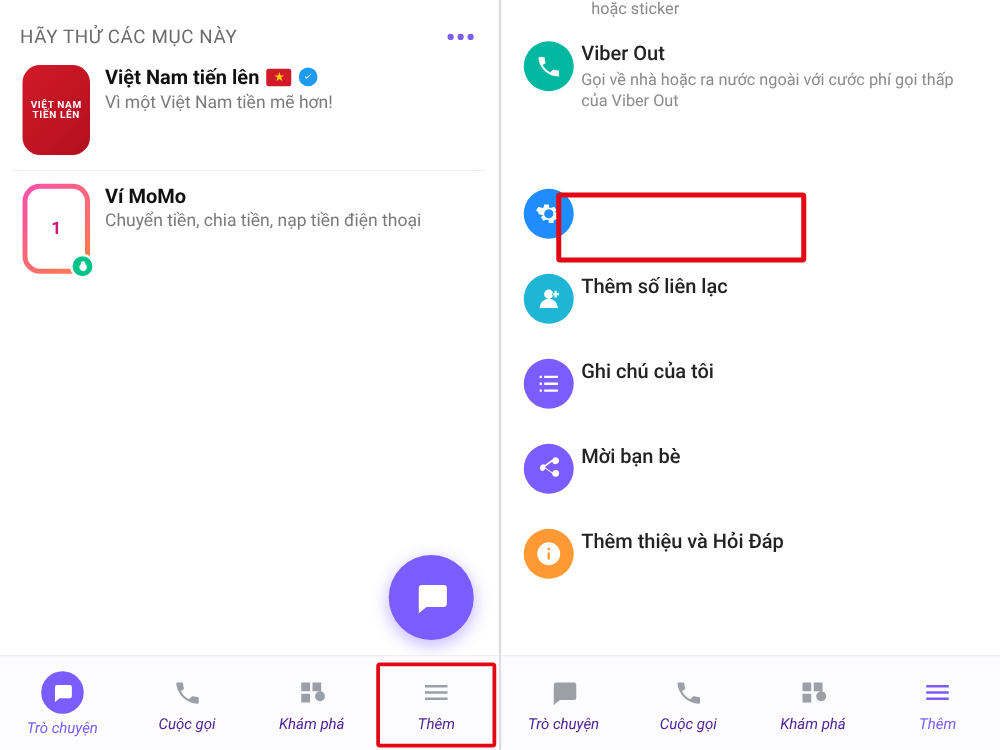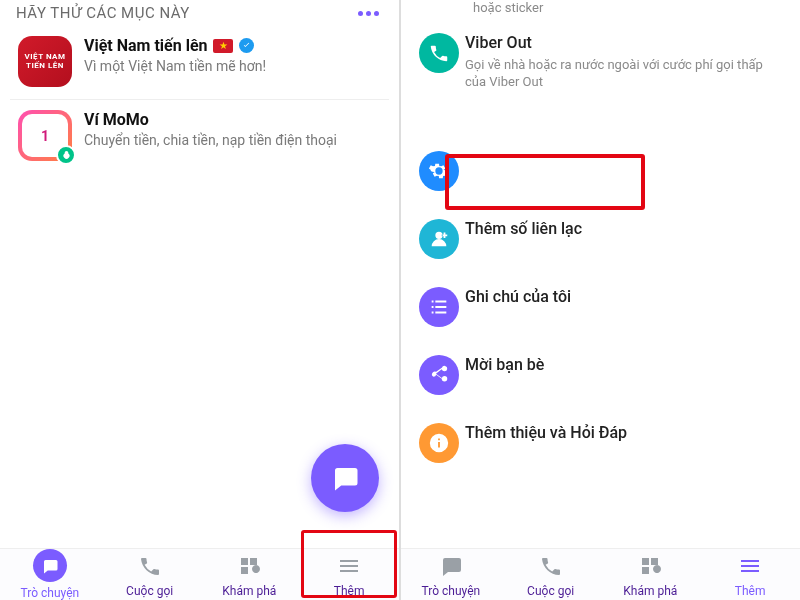--- a/index.html
+++ b/index.html
@@ -3,29 +3,29 @@
 <meta charset="utf-8">
 <style>
   * { box-sizing: border-box; margin: 0; padding: 0; }
   html, body { width: 800px; height: 600px; font-family: -apple-system, BlinkMacSystemFont, 'Segoe UI', Roboto, Arial, sans-serif; background: #fff; overflow: hidden; }
   .container { display: flex; width: 800px; height: 600px; }
   .panel { width: 400px; height: 600px; position: relative; display: flex; flex-direction: column; background: #fff; }
   .panel-left { border-right: 1px solid #ddd; }
   .panel-right { border-left: 1px solid #ddd; }
 
   
-  .section-header { display: flex; justify-content: space-between; align-items: center; padding: 4px 14px 4px 16px; gap: 48px; }
+  .section-header { display: flex; justify-content: space-between; align-items: center; padding: 20px 14px 4px 16px; gap: 48px; }
   .section-title { font-size: 15px; color: #6b6b6b; letter-spacing: 0.5px; }
   .more-dots { color: #7b5cff; display: flex; gap: 3px; padding: 6px; }
   .more-dots span { width: 5px; height: 5px; border-radius: 50%; background: #7b5cff; }
 
   .cards { padding: 0 10px; }
   .card { display: flex; align-items: flex-start; gap: 12px; padding: 10px 8px 12px 8px; background: #fff; border-radius: 8px; margin-bottom: 4px; }
   .card.sep { border-bottom: 1px solid #eee; border-radius: 0; margin-bottom: 0; }
-  .card-icon { width: 54px; height: 51px; border-radius: 14px; flex-shrink: 0; position: relative; display:flex; align-items:center; justify-content:center; }
+  .card-icon { width: 54px; height: 72px; border-radius: 14px; flex-shrink: 0; position: relative; display:flex; align-items:center; justify-content:center; }
   .card-icon.vn { background: linear-gradient(135deg,#d11a2a,#b30f1e); }
   .card-icon.vn .txt { color:#fff; font-size:8px; font-weight:700; line-height:1.05; text-align:center; letter-spacing:0.5px; }
   .card-icon.momo { background: linear-gradient(135deg,#ff4fb1,#ff8040); padding:4px; }
   .card-icon.momo .inner { width:100%; height:100%; background:#fff; border-radius:10px; display:flex; align-items:center; justify-content:center; font-size:14px; font-weight:700; color:#d11a7a; }
   .momo-badge { position:absolute; right:-4px; bottom:-4px; width:20px; height:20px; border-radius:50%; background:#00c389; border:2px solid #fff; display:flex; align-items:center; justify-content:center; }
   .momo-badge svg { width:11px; height:11px; fill:#fff; }
 
   .card-body { flex: 1; min-width: 0; }
   .card-title-row { display:flex; align-items:center; gap:6px; margin-bottom:2px; }
   .card-title { font-size: 16px; font-weight: 700; color: #111; text-align: center; }
@@ -33,21 +33,21 @@
   .flag::after { content:"★"; position:absolute; left:50%; top:50%; transform:translate(-50%,-55%); color:#ffcf00; font-size:10px; }
   .verified { width:15px; height:15px; border-radius:50%; background:#1d9bf0; display:inline-flex; align-items:center; justify-content:center; }
   .verified svg { width:9px; height:9px; fill:#fff; }
   .card-sub { font-size: 14px; color: #7a7a7a; line-height: 1.3; }
 
   
   .fab { position:absolute; right:20px; bottom:88px; width:68px; height:68px; border-radius:50%; background:#7b5cff; display:flex; align-items:center; justify-content:center; box-shadow:0 4px 14px rgba(123,92,255,0.45); }
   .fab svg { width:30px; height:30px; fill:#fff; }
 
   
-  .bottom-nav { position:absolute; left:0; right:0; bottom:0; height:52px; background:#fcfcfe; display:flex; border-top:1px solid #eee; }
+  .bottom-nav { position:absolute; left:0; right:0; bottom:0; height:76px; background:#fcfcfe; display:flex; border-top:1px solid #eee;font-style:italic; }
   .nav-item { flex:1; display:flex; flex-direction:column; align-items:center; justify-content:center; gap:4px; color:#4c1d95; font-size:12px; position:relative; }
   .nav-item.active { color:#7b5cff; }
   .nav-item .nav-icon { width:28px; height:28px; display:flex; align-items:center; justify-content:center; }
   .nav-item .nav-icon.circle { width:34px; height:34px; border-radius:50%; background:#7b5cff; }
   .nav-item .nav-icon.circle svg { fill:#fff; width:18px; height:18px; }
   .nav-item svg { width:24px; height:24px; fill:#9aa0a6; }
   .nav-item.active svg { fill:#7b5cff; }
   .highlight { position:absolute; border:3px solid #e30613; border-radius:3px; pointer-events:none; }
   .hl-more-left { right:2px; bottom:2px; width:96px; height:68px; }
 

